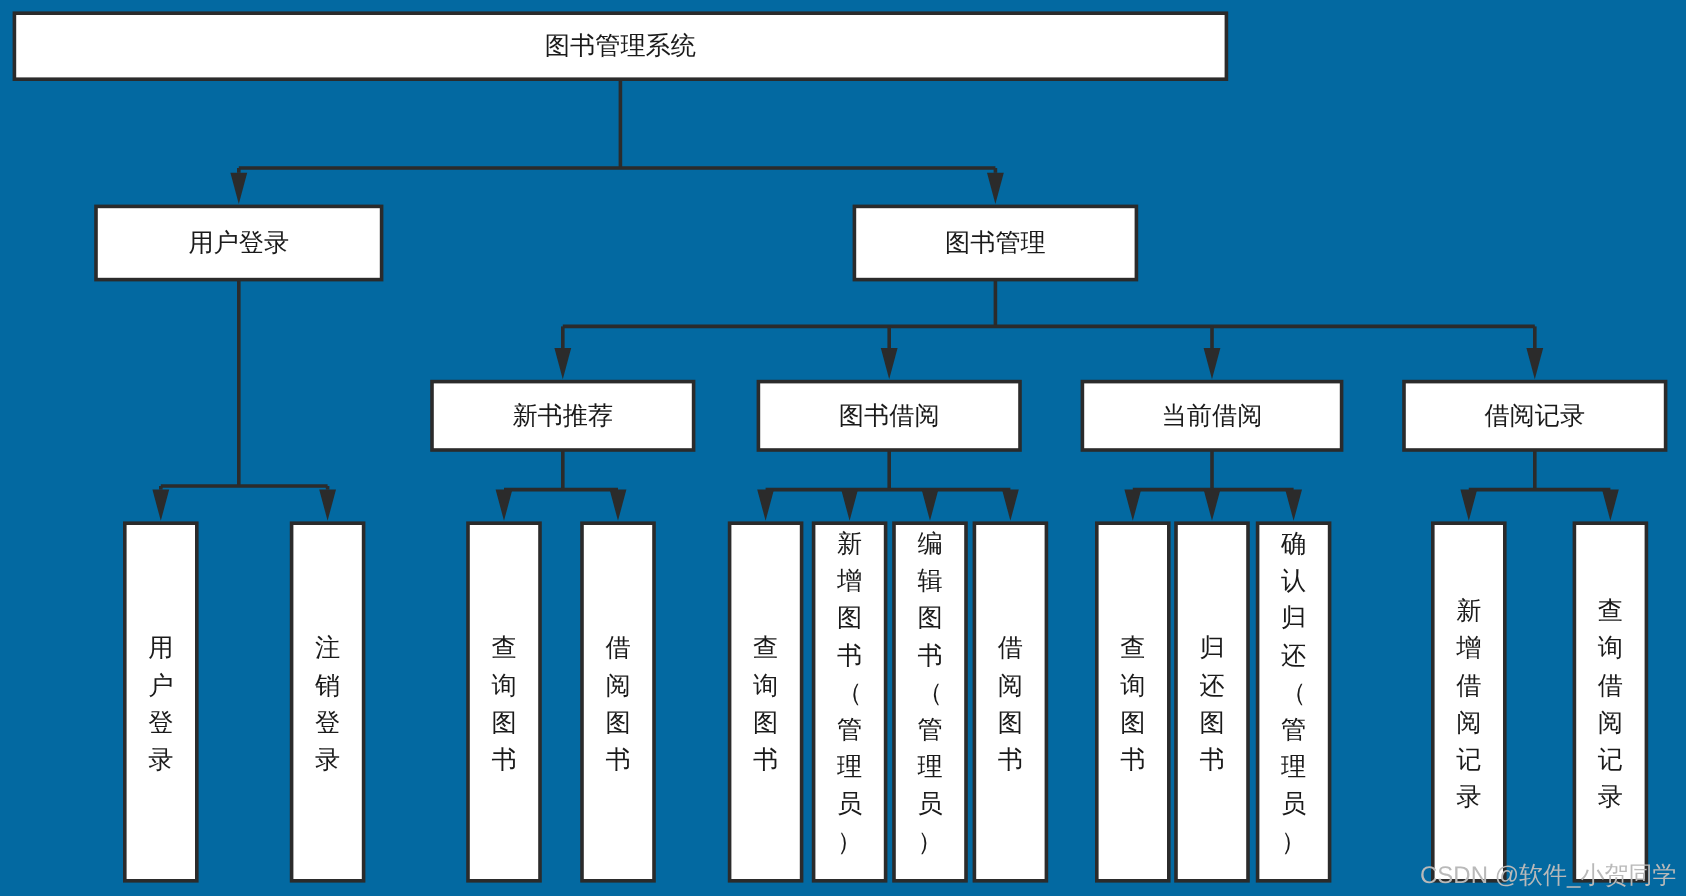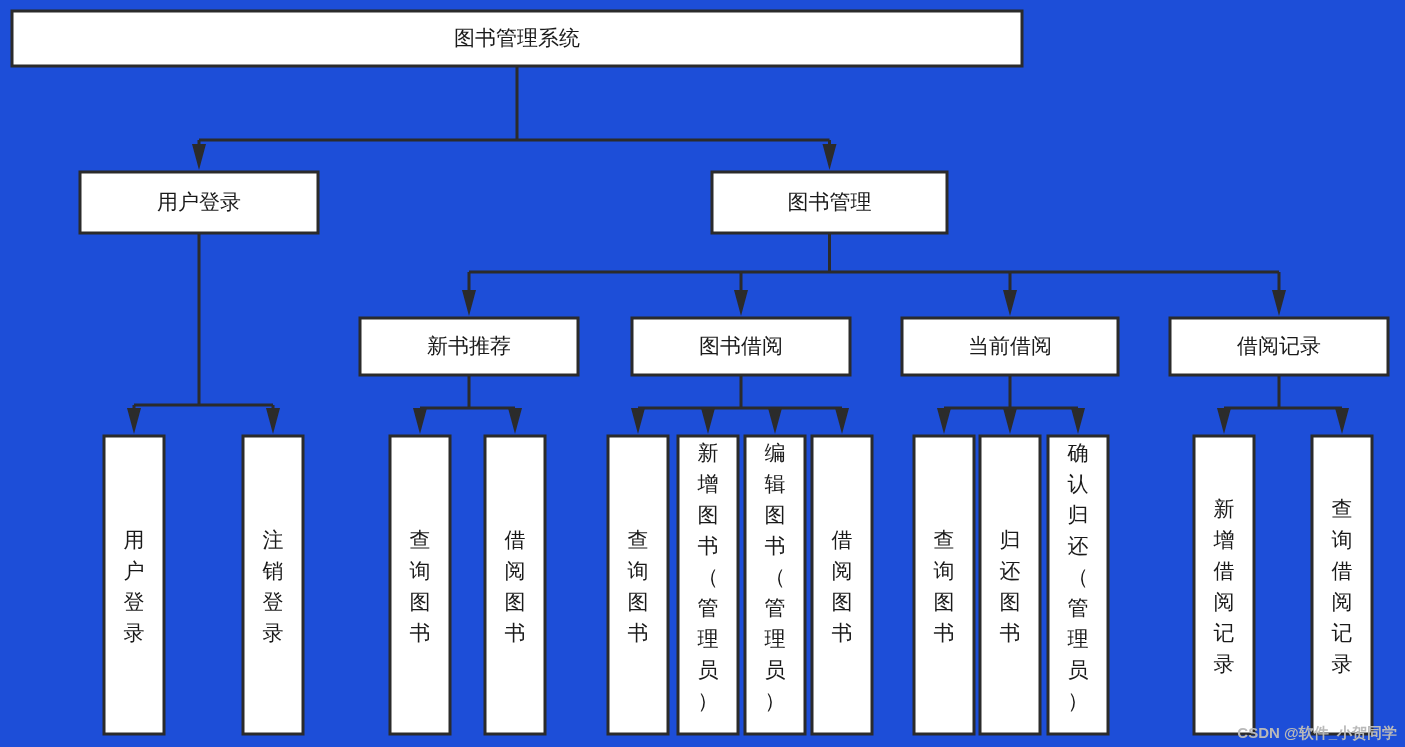--- a/index.html
+++ b/index.html
@@ -1,36 +1,36 @@
 <!DOCTYPE html>
 <html><head>
 <meta charset="utf-8">
 <style>
   html,body{margin:0;padding:0;background:#ffffff;}
   body{
     font-family:"Liberation Sans","DejaVu Sans",sans-serif;
     width:1405px;height:747px;overflow:hidden;
   }
-  #stage{position:relative;width:1405px;height:747px;background:#1d4ed8;}
+  #stage{position:relative;width:1405px;height:747px;background:#0369a1;}
   svg#diagram{position:absolute;left:0;top:0;width:1405px;height:747px;display:block;}
   .node-rect{fill:#ffffff;stroke:#2b2b2b;stroke-width:3;}
   .conn{stroke:#2b2b2b;stroke-width:3;fill:none;}
   .arrow-head{fill:#2b2b2b;stroke:none;}
   .node-label-h{
     font-family:"Liberation Sans","DejaVu Sans",sans-serif;
     font-size:21px;fill:#1a1a1a;text-anchor:middle;dominant-baseline:middle;
   }
   .node-label-v{
     font-family:"Liberation Sans","DejaVu Sans",sans-serif;
     font-size:21px;fill:#1a1a1a;text-anchor:middle;
   }
   .watermark{
     position:absolute;right:8px;bottom:4px;
     font-family:"Liberation Sans","DejaVu Sans",sans-serif;
-    font-size:15px;color:#b9b9b9;white-space:nowrap;pointer-events:none;font-weight:bold;
+    font-size:20px;color:#b9b9b9;white-space:nowrap;pointer-events:none;
   }
 </style>
 </head>
 <body>
 
 <div id="stage">
   <svg id="diagram" viewBox="0 0 1405 747">
     <g id="edges-layer">
         <g>
           <path class="conn" d="M 517 66 L 517 140"></path>

